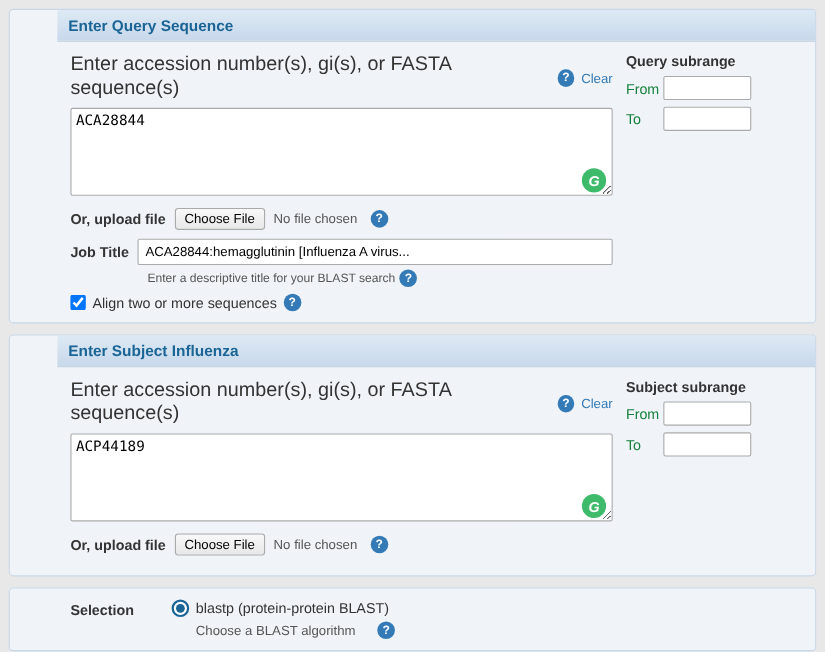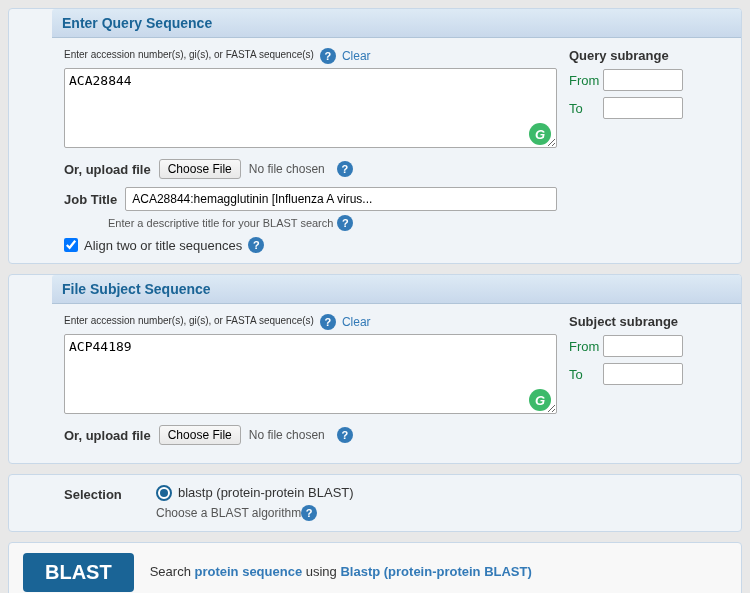--- a/index.html
+++ b/index.html
@@ -37,21 +37,21 @@
       color: #1a6496;
       font-size: 14px;
       font-weight: bold;
     }
 
     .section-body {
       padding: 10px 12px;
     }
 
     .field-label {
-      font-size: 10px;
+      font-size: 18px;
       color: #333;
       margin-bottom: 4px;
     }
 
     .main-area {
       display: flex;
       gap: 12px;
       align-items: flex-start;
     }
 
@@ -204,21 +204,21 @@
       height: 24px;
       border: 1px solid #aaa;
       border-radius: 2px;
       padding: 2px 6px;
       font-size: 12px;
     }
 
     .job-hint {
       font-size: 11px;
       color: #555;
-      margin-left: 44px;
+      margin-left: 70px;
       display: flex;
       align-items: center;
       gap: 4px;
     }
 
     .align-checkbox-row {
       display: flex;
       align-items: center;
       gap: 6px;
       margin-top: 6px;
@@ -285,21 +285,22 @@
 
     .radio-text {
       font-size: 13px;
     }
 
     .choose-algo {
       font-size: 12px;
       color: #555;
       display: flex;
       align-items: center;
-      gap: 0;
+      gap: 20px;
+      margin-left: 22px;
     }
 
     
     .blast-bar {
       background: #f8f8f8;
       border: 1px solid #c8d8e8;
       border-radius: 4px;
       padding: 10px 14px;
       display: flex;
       align-items: center;
@@ -365,21 +366,21 @@
             <span class="job-title-label">Job Title</span>
             <input class="job-title-input" type="text" value="ACA28844:hemagglutinin [Influenza A virus..." style="">
           </div>
           <div class="job-hint">
             <span>Enter a descriptive title for your BLAST search</span>
             <span class="help-icon">?</span>
           </div>
 
           <div class="align-checkbox-row">
             <input type="checkbox" class="align-checkbox" checked="" style="">
-            <span class="align-text">Align two or title sequences</span>
+            <span class="align-text">Align two or more sequences</span>
             <span class="help-icon">?</span>
           </div>
         </div>
 
         <div class="right-col">
           <div class="subrange-label">Query subrange</div>
           <div class="subrange-row">
             <span class="subrange-field-label">From</span>
             <input type="text" class="subrange-input" style="">
           </div>
@@ -387,21 +388,21 @@
             <span class="subrange-field-label">To</span>
             <input type="text" class="subrange-input" style="">
           </div>
         </div>
       </div>
     </div>
   </div>
 
   <div class="section">
     <div class="section-header">
-      <span class="section-title">File Subject Sequence</span>
+      <span class="section-title">Enter Subject Influenza</span>
     </div>
     <div class="section-body">
       <div class="main-area">
         <div class="left-col">
           <div class="input-label-row">
             <span class="field-label">Enter accession number(s), gi(s), or FASTA sequence(s)</span>
             <span class="help-icon">?</span>
             <a class="clear-link">Clear</a>
           </div>
           <div class="seq-input-container">

